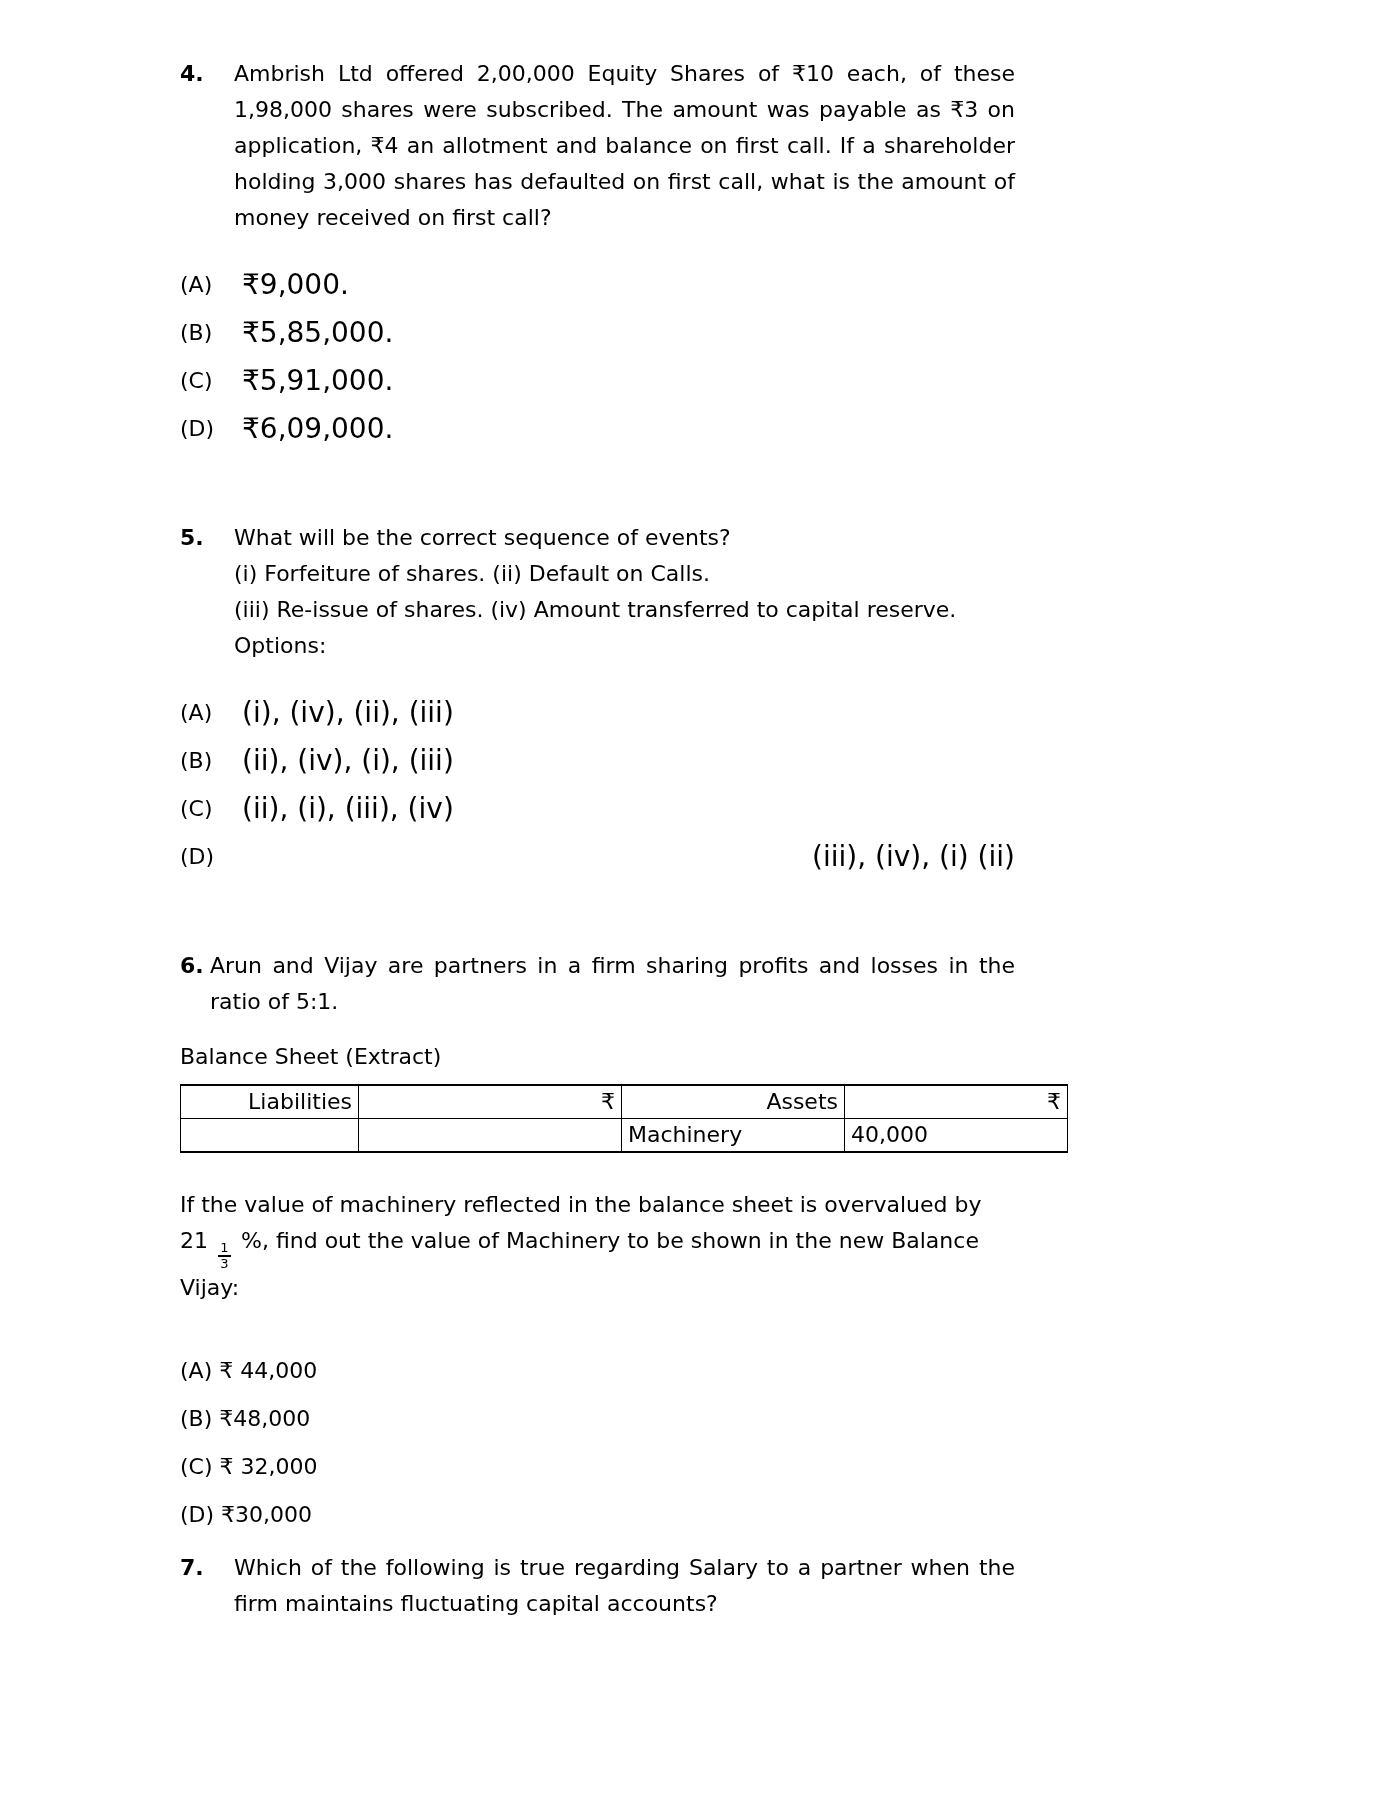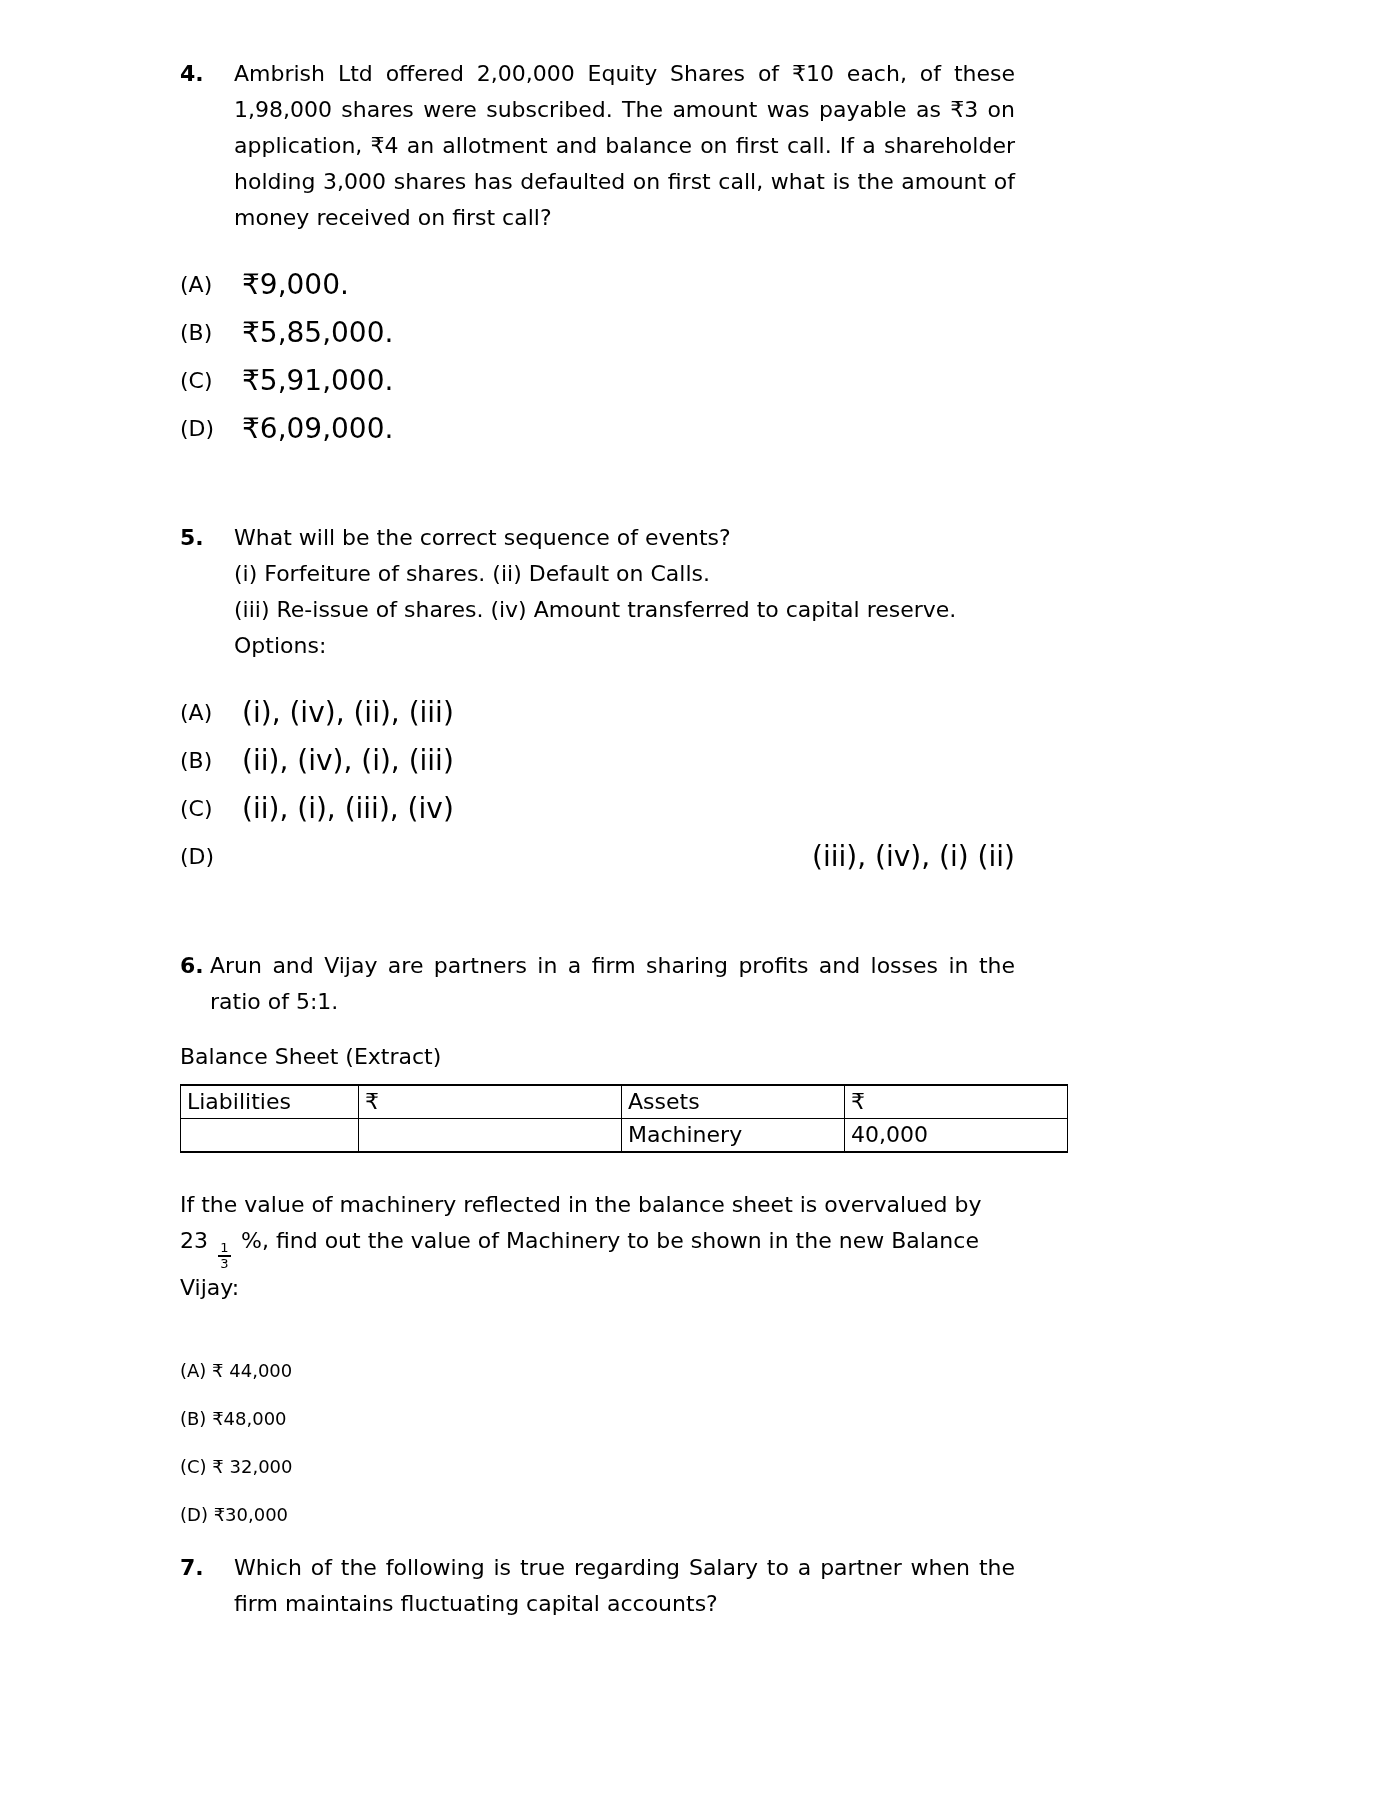--- a/index.html
+++ b/index.html
@@ -60,21 +60,21 @@
     line-height: 34px;
     flex: 0 0 auto;
     width: 62px;
   }
   .opt-text {
     font-size: 28px;
     line-height: 34px;
     flex: 1 1 auto;
   }
   .opt-inline {
-    font-size: 18px;
+    font-size: 22px;
     line-height: 34px;
     margin-top: 14px;
   }
 
   
   .tbl-caption {
     text-align: left;
     font-size: 22px;
     line-height: 34px;
     margin-top: 20px;
@@ -86,21 +86,21 @@
     table-layout: fixed;
   }
   table.bs td {
     border: 1px solid #000000;
     font-size: 22px;
     line-height: 30px;
     padding: 1px 6px;
     height: 30px;
     vertical-align: top;
   }
-  table.bs tr:first-child td { border-top-width: 2px; }
+  table.bs tr:first-child td { border-top-width: 2px; text-align: right; }
   table.bs tr:last-child td  { border-bottom-width: 2px; margin-left: 16px; }
   .col1 { width: 165px; }
   .col2 { width: 250px; }
   .col3 { width: 210px; }
   .col4 { width: 210px; }
 
   
   .frac {
     display: inline-flex;
     flex-direction: column;
@@ -218,21 +218,21 @@
         <td class="col3">Machinery</td>
         <td class="col4">40,000</td>
       </tr>
     </tbody>
       </table>
 
     <div class="spacer-md"></div>
 
     <div class="para">
       <span>If the value of machinery reflected in the balance sheet is overvalued by</span><br>
-      <span>23</span>
+      <span>21</span>
       <span class="frac">
         <span class="num">1</span>
         <span class="bar"></span>
         <span class="den">3</span>
       </span>
       <span>%, find out the value of Machinery to be shown in the new Balance</span><br>
       <span>Vijay:</span>
     </div>
 
     <div class="spacer-md"></div>

